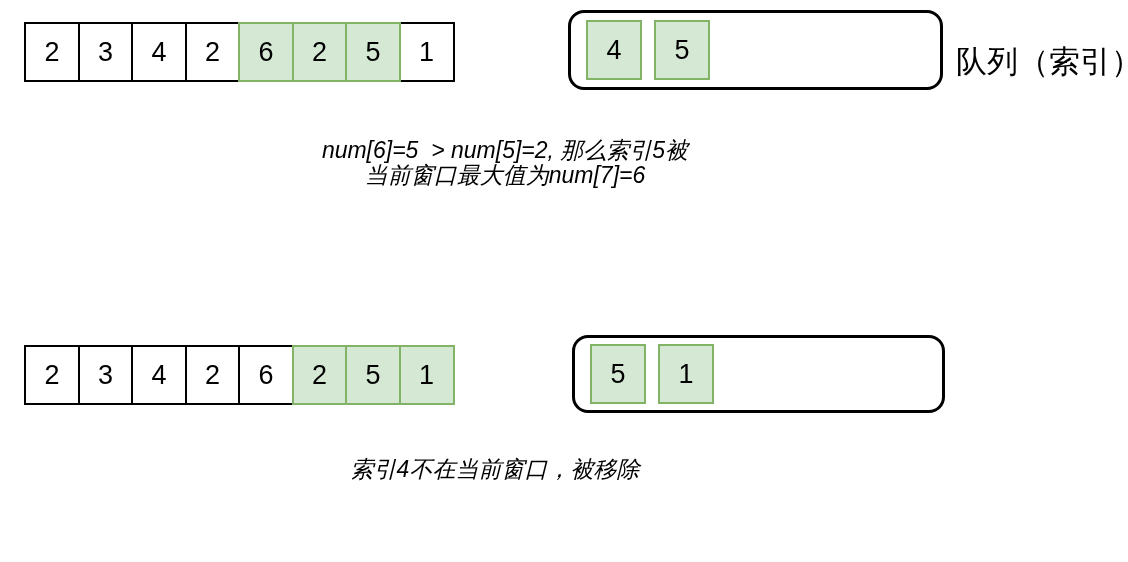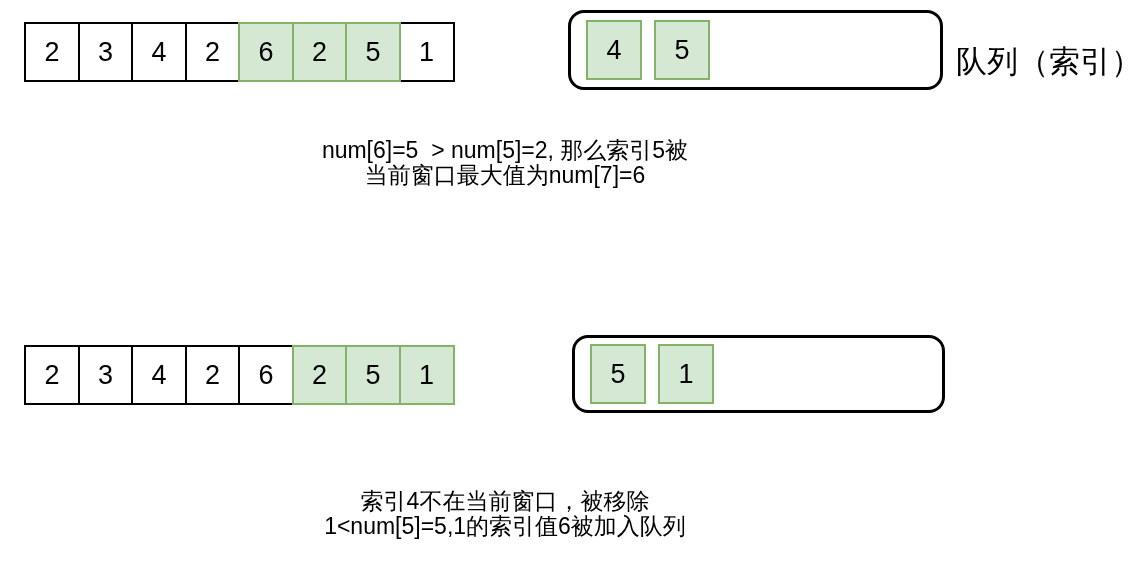--- a/index.html
+++ b/index.html
@@ -69,20 +69,21 @@
     color: #000000;
     white-space: nowrap;
   }
   .caption {
     position: absolute;
     width: 600px;
     text-align: center;
     font-size: 23px;
     line-height: 25px;
     color: #000000;
+    font-style: italic;
   }
   .caption div { white-space: pre-wrap; }
 </style>
 </head>
 <body>
 
 <div class="stage">
 
   <div class="array-row" style="left:24px; top:22px;">
     <div class="cell">2</div>
@@ -116,18 +117,17 @@
     <div class="cell hl">2</div>
     <div class="cell hl">5</div>
     <div class="cell hl">1</div>
   </div>
 
   <div class="queue-box" style="left:572px; top:335px; width:373px; height:78px;">
     <div class="qcell">5</div>
     <div class="qcell">1</div>
   </div>
 
-  <div class="caption" style="left:205px; top:457px;margin-top:32px;">
+  <div class="caption" style="left:195px; top:457px;">
     <div>索引4不在当前窗口，被移除</div>
-    <div>1&lt;num[5]=5,1的索引值6被加入队列</div>
   </div>
 
 </div>
 
 </body></html>

